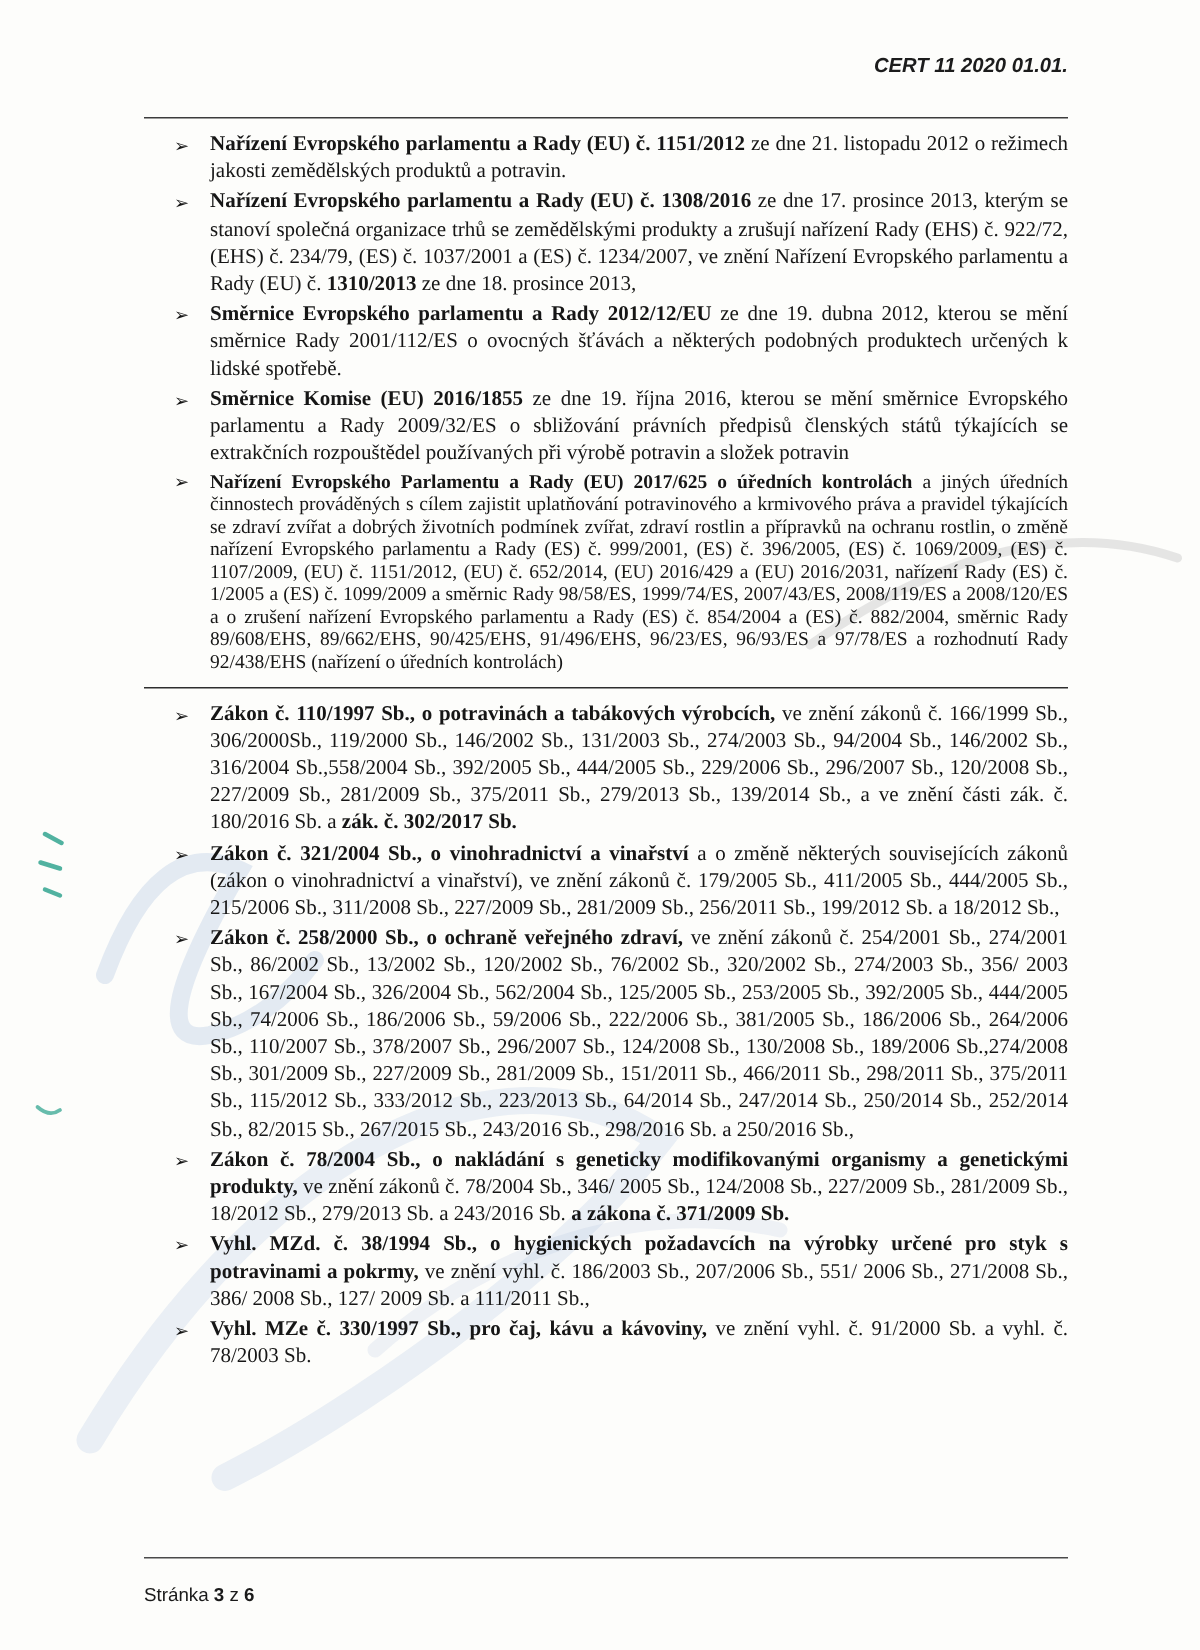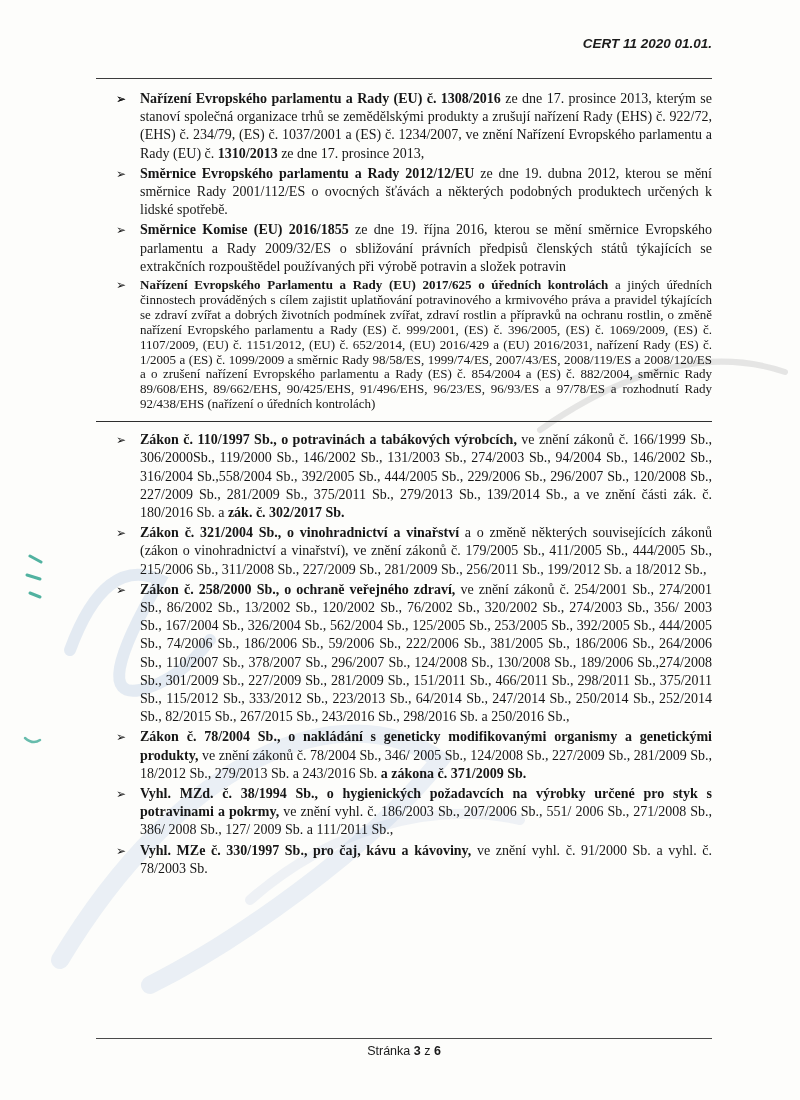--- a/index.html
+++ b/index.html
@@ -63,22 +63,22 @@
     line-height: 14.9px;
   }
   .mid-rule {
     border: none; border-top: 1.5px solid #2e2e2e;
     margin: 9px 0 9px -4px;
   }
   .footer {
     position: absolute;
     left: 96px; right: 88px; top: 1038px;
     border-top: 1px solid #4a4a4a;
-    text-align: center;
-    padding-top: 5px;
+    text-align: left;
+    padding-top: 17px;
     z-index: 2;
     font-family: "Liberation Sans", sans-serif;
     font-size: 12.5px;
     color: #1a1a1a;
   }
   .footer b { font-weight: 700; }
 </style>
 </head>
 <body>
 
@@ -96,24 +96,25 @@
   </svg>
 
   <div class="header-label">CERT 11 2020 01.01.</div>
   <hr class="top-rule">
 
   <div class="content">
 
     <ul class="reg-list">
       <li class="reg-item">
         <span class="bullet">➢</span>
+        <span><b>Nařízení Evropského parlamentu a Rady (EU) č. 1151/2012</b><span> ze dne 21. listopadu 2012 o režimech jakosti zemědělských produktů a potravin.</span><b></b><span></span></span>
       </li>
       <li class="reg-item">
         <span class="bullet">➢</span>
-        <span><b>Nařízení Evropského parlamentu a Rady (EU) č. 1308/2016</b><span> ze dne 17. prosince 2013, kterým se stanoví společná organizace trhů se zemědělskými produkty a zrušují nařízení Rady (EHS) č. 922/72, (EHS) č. 234/79, (ES) č. 1037/2001 a (ES) č. 1234/2007, ve znění Nařízení Evropského parlamentu a Rady (EU) č. </span><b>1310/2013</b><span> ze dne 17. prosince 2013,</span></span>
+        <span><b>Nařízení Evropského parlamentu a Rady (EU) č. 1308/2016</b><span> ze dne 17. prosince 2013, kterým se stanoví společná organizace trhů se zemědělskými produkty a zrušují nařízení Rady (EHS) č. 922/72, (EHS) č. 234/79, (ES) č. 1037/2001 a (ES) č. 1234/2007, ve znění Nařízení Evropského parlamentu a Rady (EU) č. </span><b>1310/2013</b><span> ze dne 18. prosince 2013,</span></span>
       </li>
       <li class="reg-item">
         <span class="bullet">➢</span>
         <span><b>Směrnice Evropského parlamentu a Rady 2012/12/EU</b><span> ze dne 19. dubna 2012, kterou se mění směrnice Rady 2001/112/ES o ovocných šťávách a některých podobných produktech určených k lidské spotřebě.</span><b></b><span></span></span>
       </li>
       <li class="reg-item">
         <span class="bullet">➢</span>
         <span><b>Směrnice Komise (EU) 2016/1855</b><span> ze dne 19. října 2016, kterou se mění směrnice Evropského parlamentu a Rady 2009/32/ES o sbližování právních předpisů členských států týkajících se extrakčních rozpouštědel používaných při výrobě potravin a složek potravin</span><b></b><span></span></span>
       </li>
       <li class="reg-item dense">

